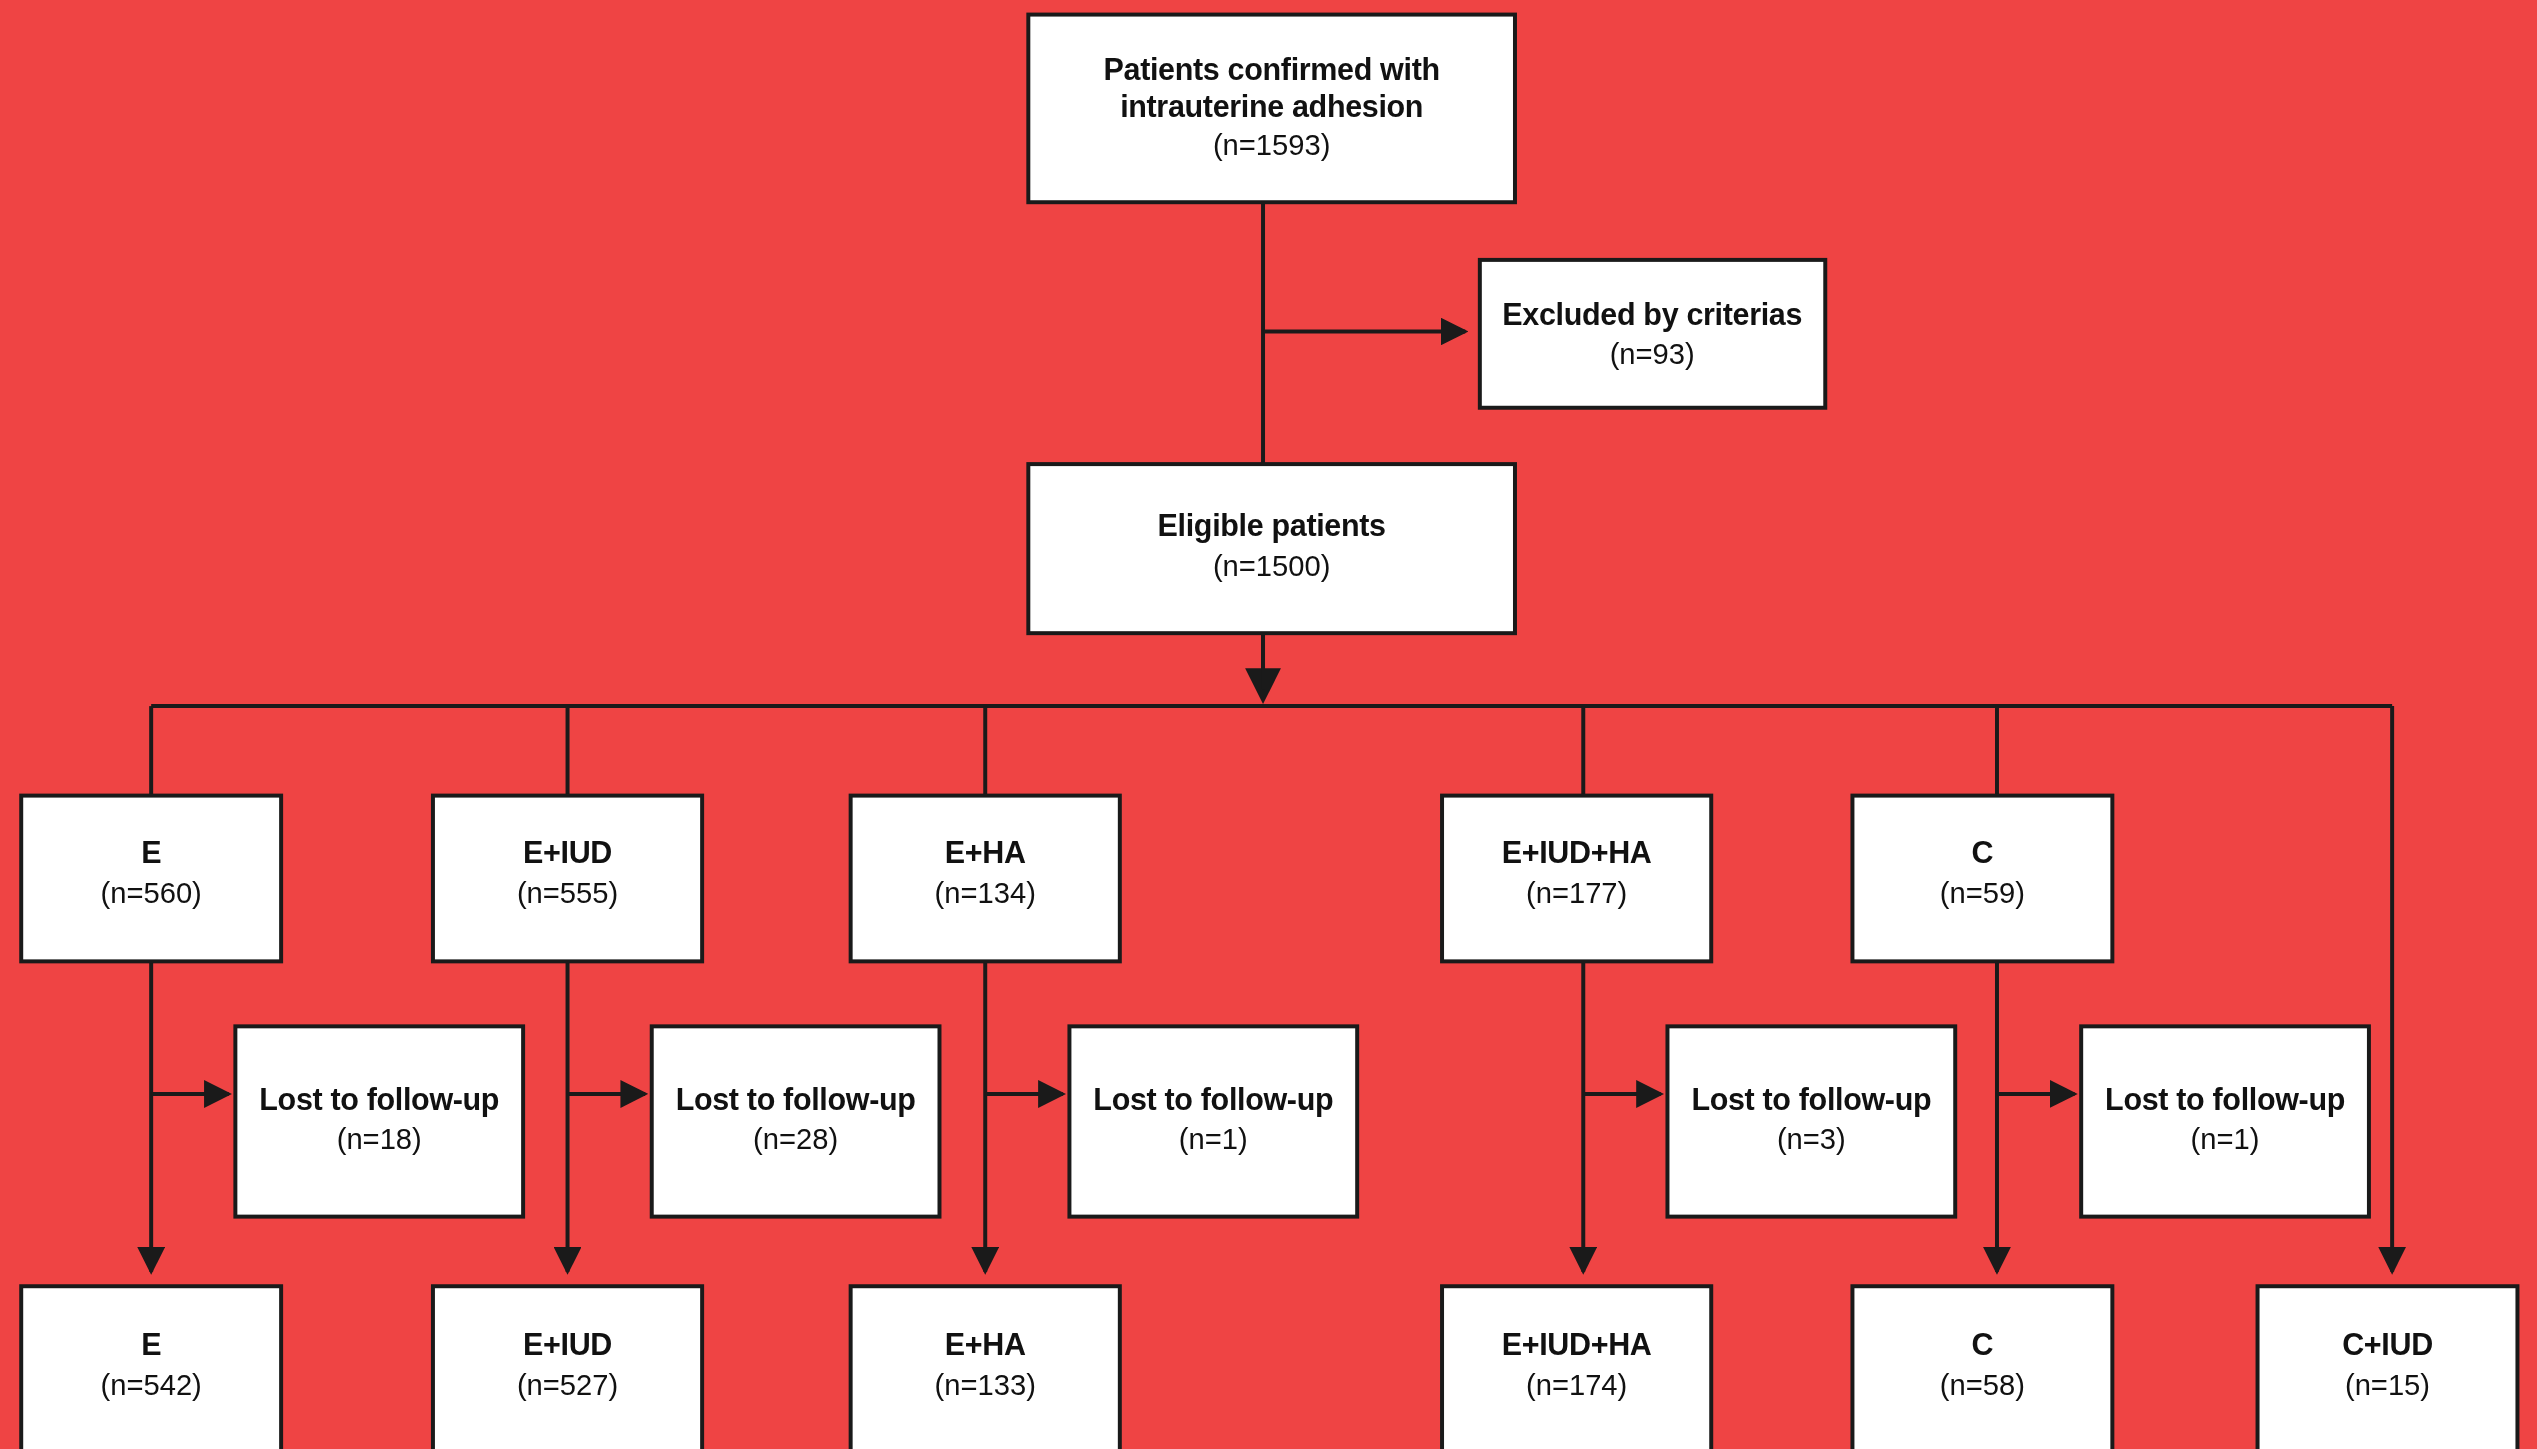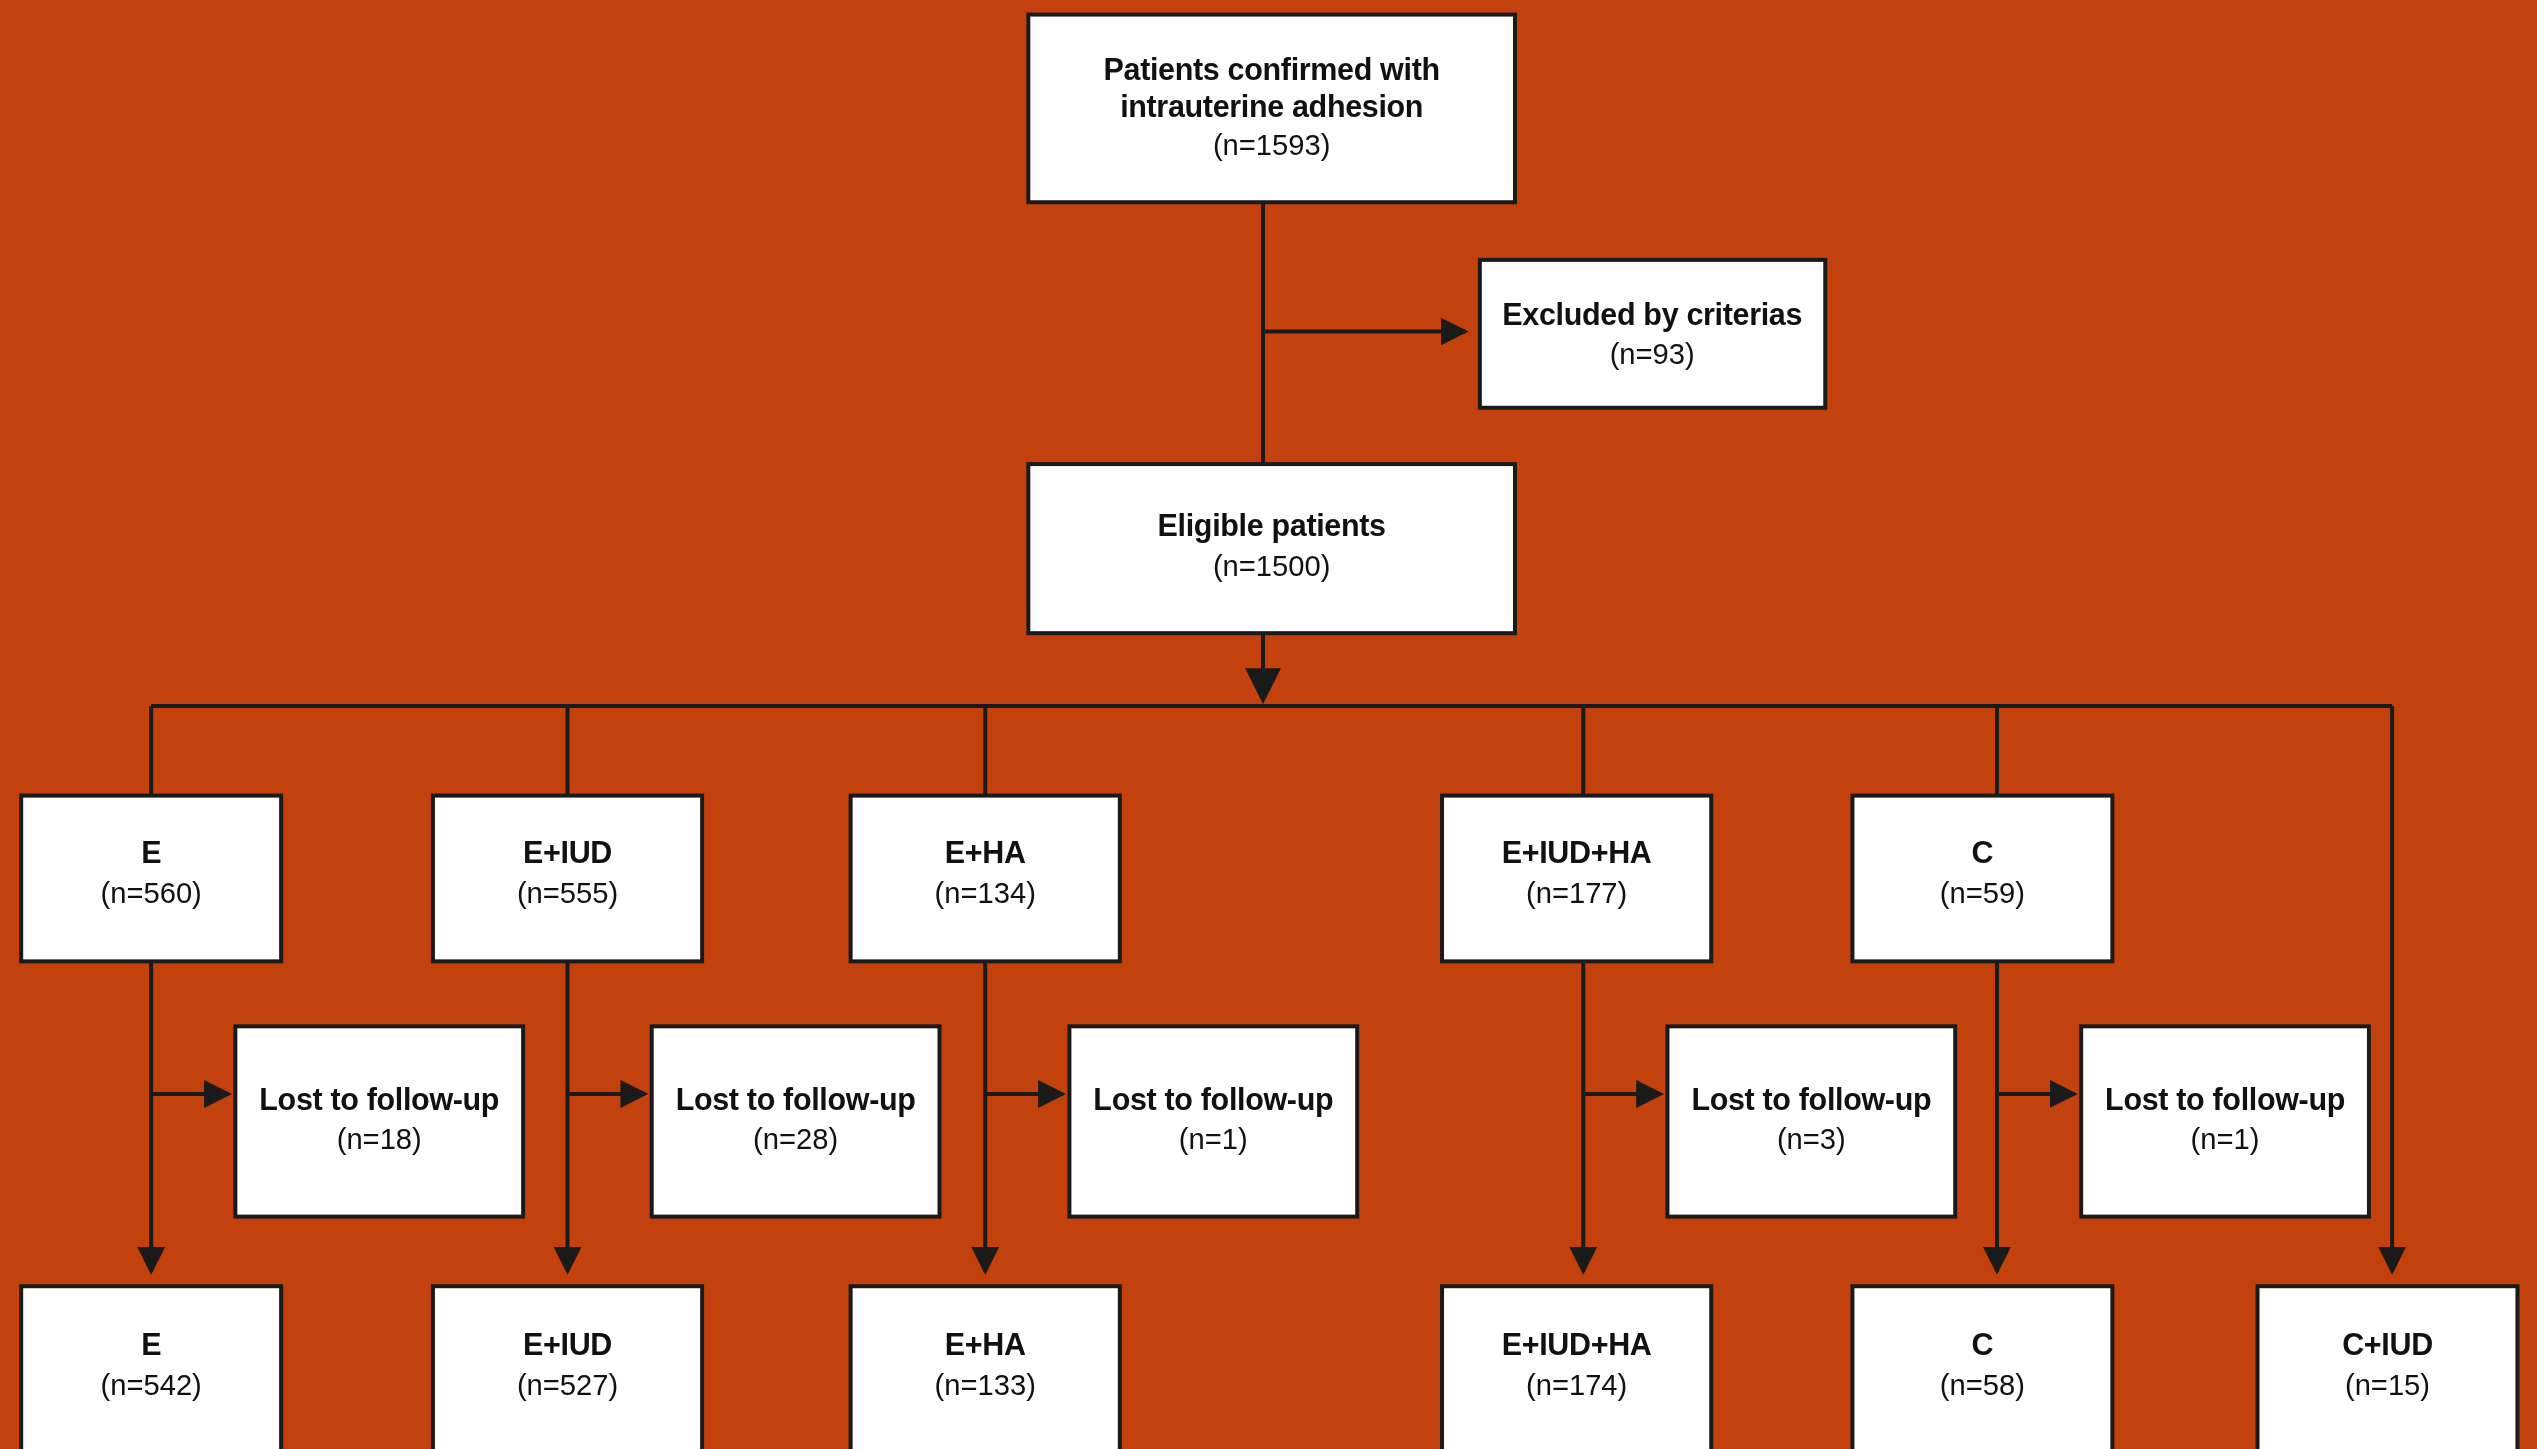--- a/index.html
+++ b/index.html
@@ -4,21 +4,21 @@
 <style>
   html, body {
     margin: 0;
     padding: 0;
     background: #ffffff;
   }
   #flow-root {
     position: relative;
     width: 2538px;
     height: 1450px;
-    background: #c2410c;
+    background: #ef4444;
     font-family: "Liberation Sans", sans-serif;
     overflow: hidden;
   }
   svg#flow-svg {
     position: absolute;
     inset: 0;
     width: 2538px;
     height: 1450px;
     display: block;
   }

